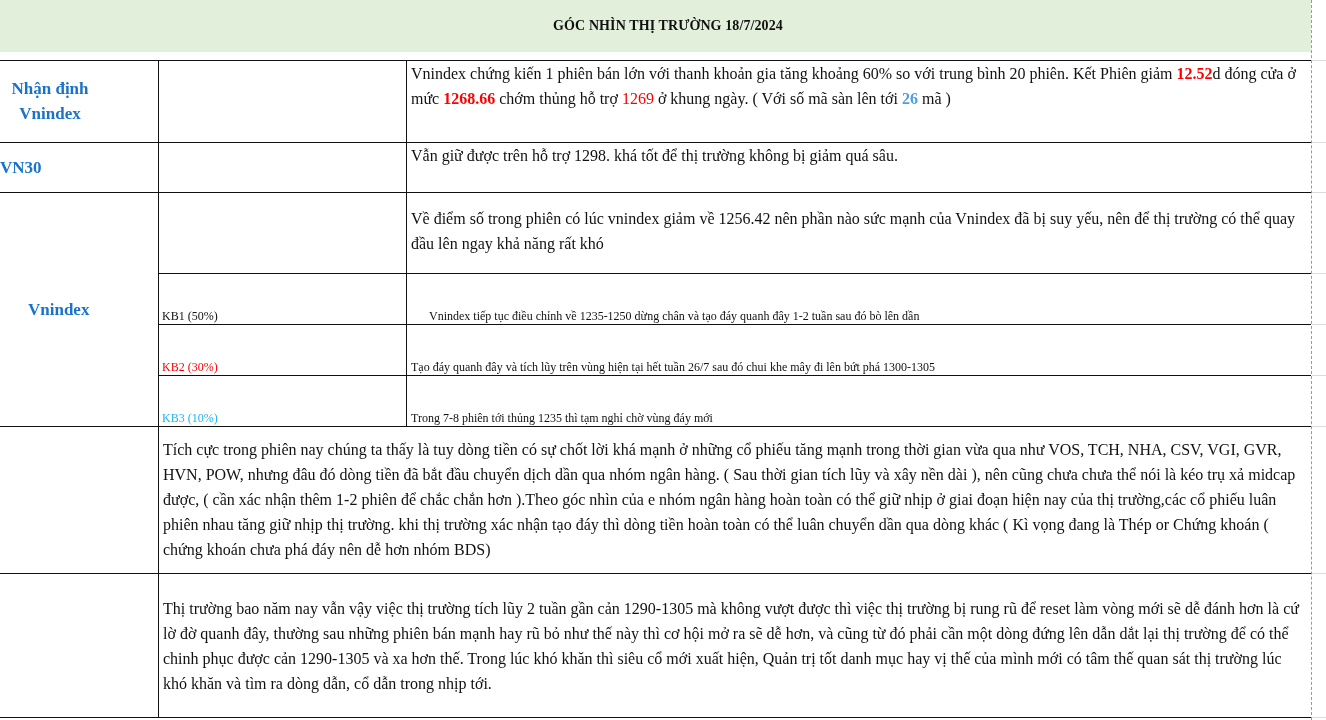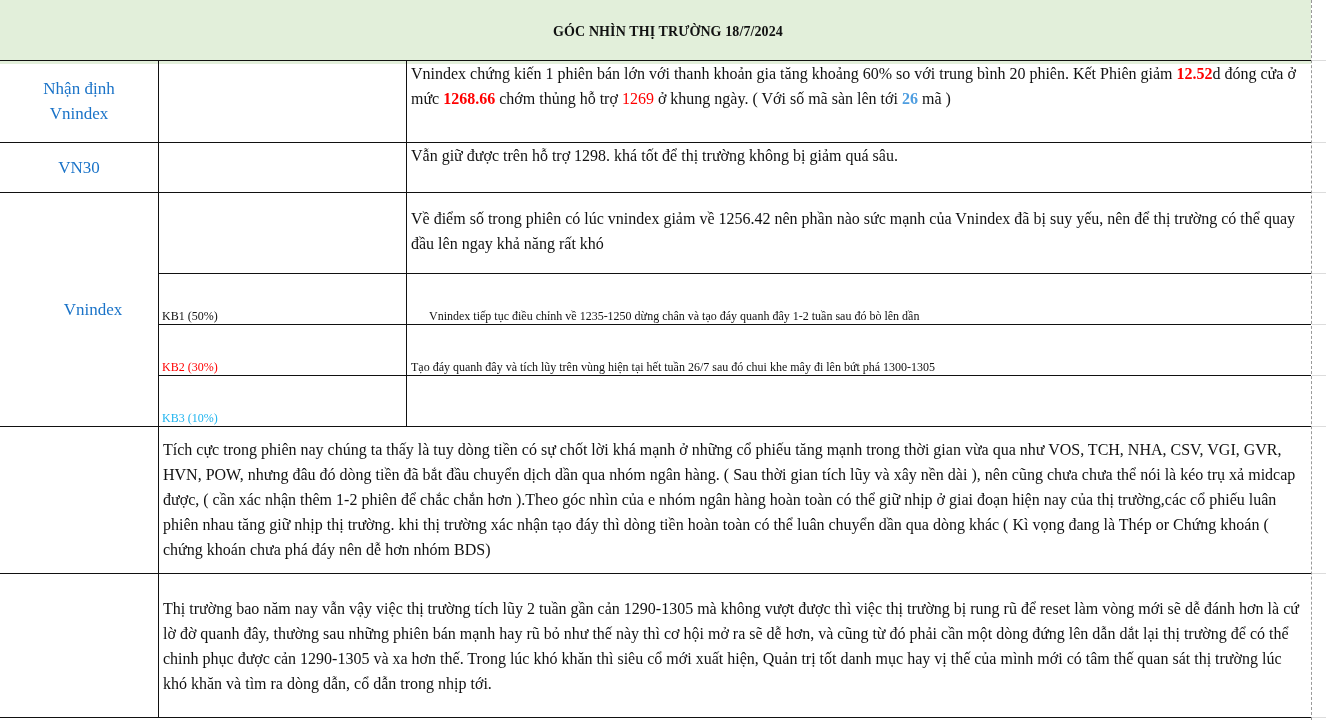--- a/index.html
+++ b/index.html
@@ -1,29 +1,29 @@
 <!DOCTYPE html>
 <html><head>
 <meta charset="utf-8">
 <style>
   html, body { margin:0; padding:0; background:#ffffff; }
   body { width:1326px; height:720px; position:relative; overflow:hidden;
          font-family:"Liberation Serif", "DejaVu Serif", serif; color:#111; }
   .sheet { position:absolute; left:0; top:0; width:1326px; height:720px; }
   .cell { position:absolute; box-sizing:border-box; }
-  .header { left:0; top:0; width:1311px; height:64px; background:#e2efda;
+  .header { left:0; top:0; width:1311px; height:52px; background:#e2efda;
             display:flex; align-items:center; justify-content:center;
             font-weight:bold; font-size:14px; letter-spacing:0.1px;padding-left:25px; }
   .hline { position:absolute; height:0; border-top:1.5px solid #111; }
   .vline { position:absolute; width:0; border-left:1.5px solid #111; }
   .dash { position:absolute; left:1311px; top:0; height:720px; width:0;
           border-left:1px dashed #9a9a9a; }
   .ghost { position:absolute; left:1312px; width:14px; height:0; border-top:1px solid #dcdcdc; }
-  .label { display:flex; align-items:center; justify-content:center; text-align:center;
-           font-weight:normal; font-size:17px; line-height:25px; }
+  .label { display:flex; align-items:center; justify-content:flex-start; text-align:center;
+           font-weight:bold; font-size:17px; line-height:25px; }
   .txt { font-size:16px; line-height:25px; padding-left:5px; padding-right:4px; }
   .kb { font-size:12px; display:flex; align-items:flex-end; padding-left:4px; }
   .red { color:#ff0000; }
   .bold { font-weight:bold; }
   .blue-link { color:#1a73c8; }
   .blue-num { color:#4f9ee0; font-weight:bold; }
   .cyan { color:#1fb4ef; }
 </style>
 </head>
 <body>
@@ -68,20 +68,23 @@
   <div class="cell kb red" style="left:158px;top:324px;width:248px;height:51px;">
     <span>KB2 (30%)</span>
   </div>
   <div class="cell kb" style="left:406px;top:324px;width:905px;height:51px;padding-left:5px;">
     <span>Tạo đáy quanh đây và tích lũy trên vùng hiện tại hết tuần 26/7 sau đó chui khe mây đi lên bứt phá 1300-1305</span>
   </div>
 
   <div class="cell kb cyan" style="left:158px;top:375px;width:248px;height:51px;">
     <span>KB3 (10%)</span>
   </div>
+  <div class="cell kb" style="left:406px;top:375px;width:905px;height:51px;padding-left:5px;">
+    <span>Trong 7-8 phiên tới thủng 1235 thì tạm nghỉ chờ vùng đáy mới</span>
+  </div>
 
   <div class="cell" style="left:0;top:426px;width:158px;height:147px;"></div>
   <div class="cell txt" style="left:158px;top:437px;width:1153px;height:136px;">
     <span>Tích cực trong phiên nay chúng ta thấy là tuy dòng tiền có sự chốt lời khá mạnh ở những cổ phiếu tăng mạnh trong thời gian vừa qua như VOS, TCH, NHA, CSV, VGI, GVR, HVN, POW, nhưng đâu đó dòng tiền đã bắt đầu chuyển dịch dần qua nhóm ngân hàng. ( Sau thời gian tích lũy và xây nền dài ), nên cũng chưa chưa thể nói là kéo trụ xả midcap được, ( cần xác nhận thêm 1-2 phiên để chắc chắn hơn ).Theo góc nhìn của e nhóm ngân hàng hoàn toàn có thể giữ nhịp ở giai đoạn hiện nay của thị trường,các cổ phiếu luân phiên nhau tăng giữ nhịp thị trường. khi thị trường xác nhận tạo đáy thì dòng tiền hoàn toàn có thể luân chuyển dần qua dòng khác ( Kì vọng đang là Thép or Chứng khoán ( chứng khoán chưa phá đáy nên dễ hơn nhóm BDS)</span>
   </div>
 
   <div class="cell" style="left:0;top:573px;width:158px;height:145px;"></div>
   <div class="cell txt" style="left:158px;top:596px;width:1153px;height:122px;">
     <span>Thị trường bao năm nay vẫn vậy việc thị trường tích lũy 2 tuần gần cản 1290-1305 mà không vượt được thì việc thị trường bị rung rũ để reset làm vòng mới sẽ dễ đánh hơn là cứ lờ đờ quanh đây, thường sau những phiên bán mạnh hay rũ bỏ như thế này thì cơ hội mở ra sẽ dễ hơn, và cũng từ đó phải cần một dòng đứng lên dẫn dắt lại thị trường để có thể chinh phục được cản 1290-1305 và xa hơn thế. Trong lúc khó khăn thì siêu cổ mới xuất hiện, Quản trị tốt danh mục hay vị thế của mình mới có tâm thế quan sát thị trường lúc khó khăn và tìm ra dòng dẫn, cổ dẫn trong nhịp tới.</span>
   </div>

